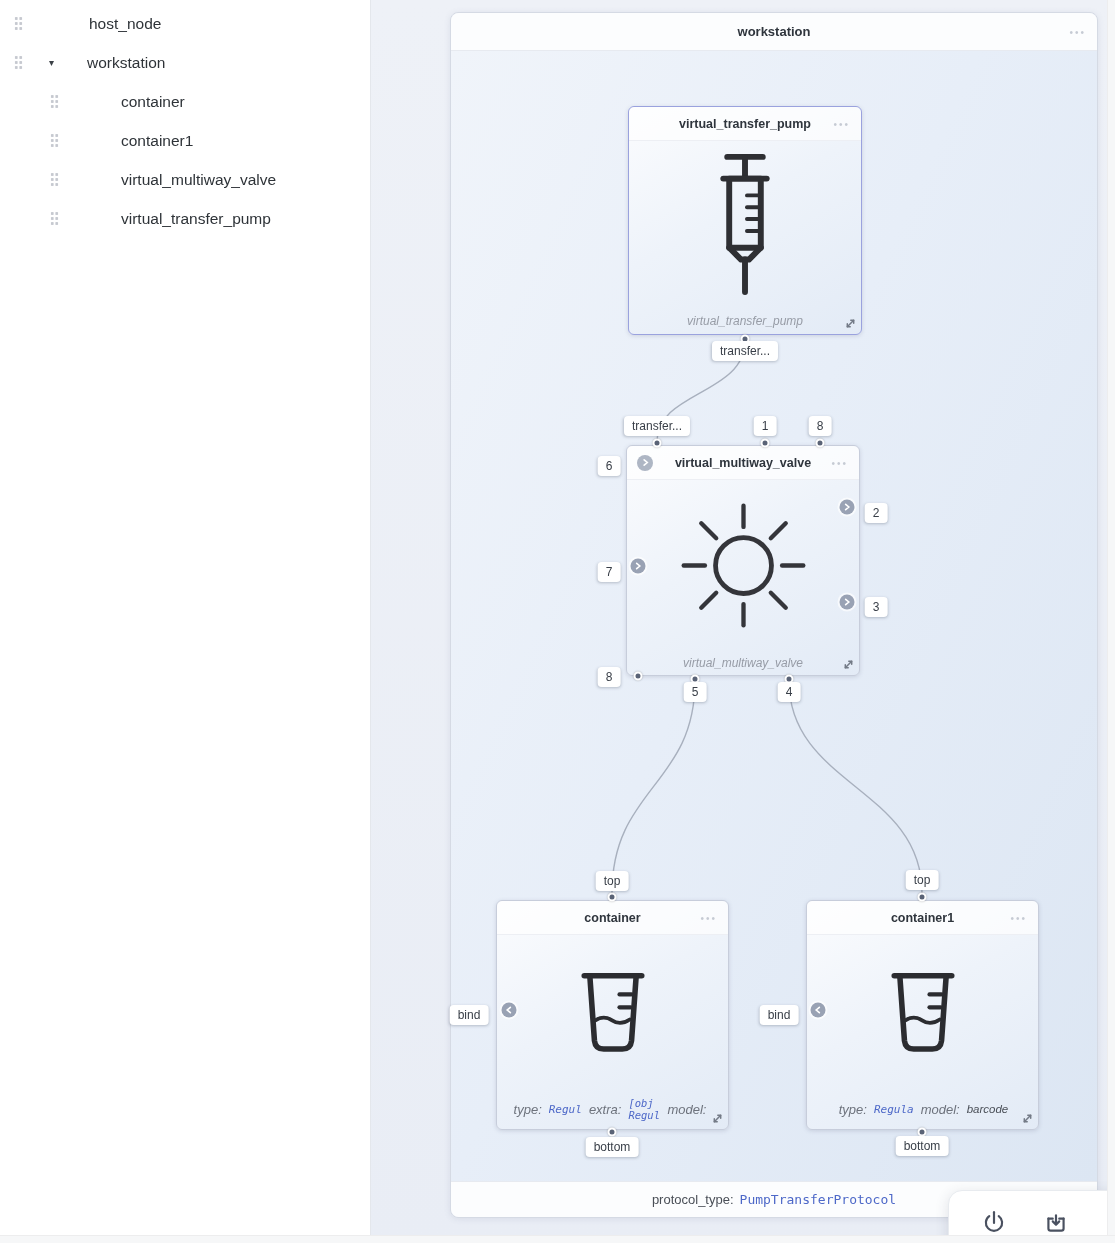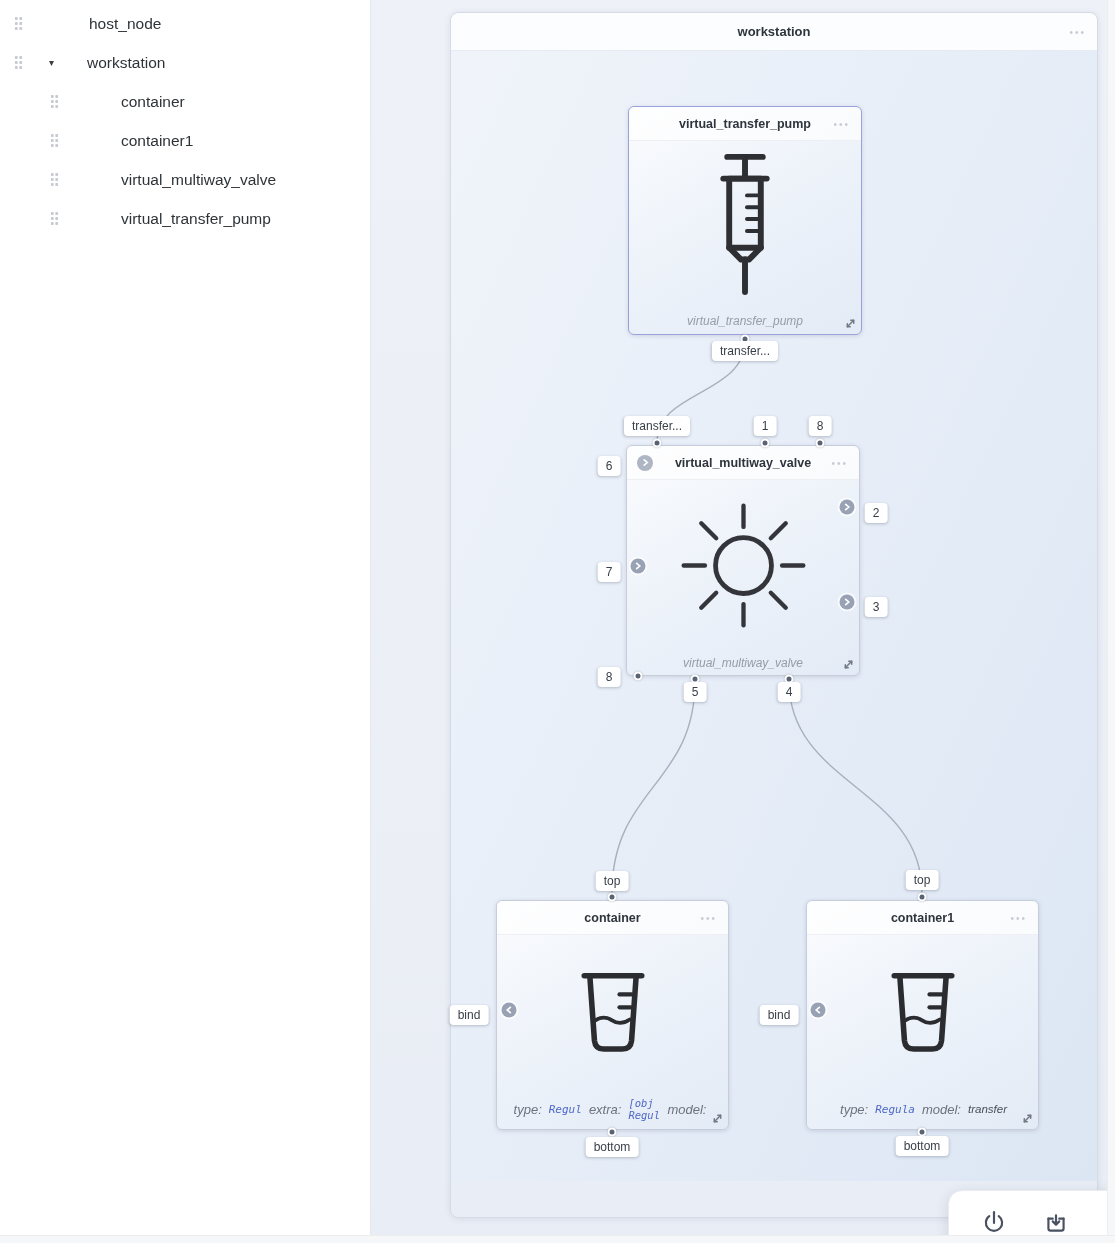--- a/index.html
+++ b/index.html
@@ -135,20 +135,24 @@
   </aside>
 
   <div class="canvas-bg"></div>
 
   <div class="ws">
     <div class="ws-hdr">
       <span>workstation</span>
       <span class="mdots">•••</span>
     </div>
     <div class="ws-bod"></div>
+    <div class="ws-ftr">
+      <span>protocol_type:</span>
+      <span class="code">PumpTransferProtocol</span>
+    </div>
   </div>
 
   <svg class="edges">
     <path d="M745 341 C745 394 657 392 657 441" fill="none" stroke="#a8b0be" stroke-width="1.4"></path>
     <path d="M695 681 C695 785 612 788 612 893" fill="none" stroke="#a8b0be" stroke-width="1.4"></path>
     <path d="M789 681 C789 785 922 788 922 893" fill="none" stroke="#a8b0be" stroke-width="1.4"></path>
   </svg>
 
   <div class="gnode pump">
     <div class="hdr">
@@ -263,21 +267,21 @@
             <path d="M62 36 H75"></path>
             <path d="M62 50 H74"></path>
           </g>
         <path d="M36 64 Q45 58 54 64 Q63 70 73 63" stroke-width="4"></path>
       </svg>
     </div>
     <div class="ftr fields">
       <span class="flabel">type:</span>
       <span class="fvalue codeval">Regula</span>
       <span class="flabel">model:</span>
-      <span class="fvalue plainval">transfer</span>
+      <span class="fvalue plainval">barcode</span>
       <span class="rsz">
         <svg width="11" height="11" viewBox="0 0 12 12" fill="none" stroke="#737a86" stroke-width="1.6" stroke-linecap="round">
           <path d="M2.5 9.5 L9.5 2.5"></path>
             <path d="M9.5 2.5 v3.2 M9.5 2.5 h-3.2 M2.5 9.5 v-3.2 M2.5 9.5 h3.2"></path>
         </svg>
       </span>
     </div>
   </div>
 
   <span class="dot" style="left:745px;top:339px"></span>

